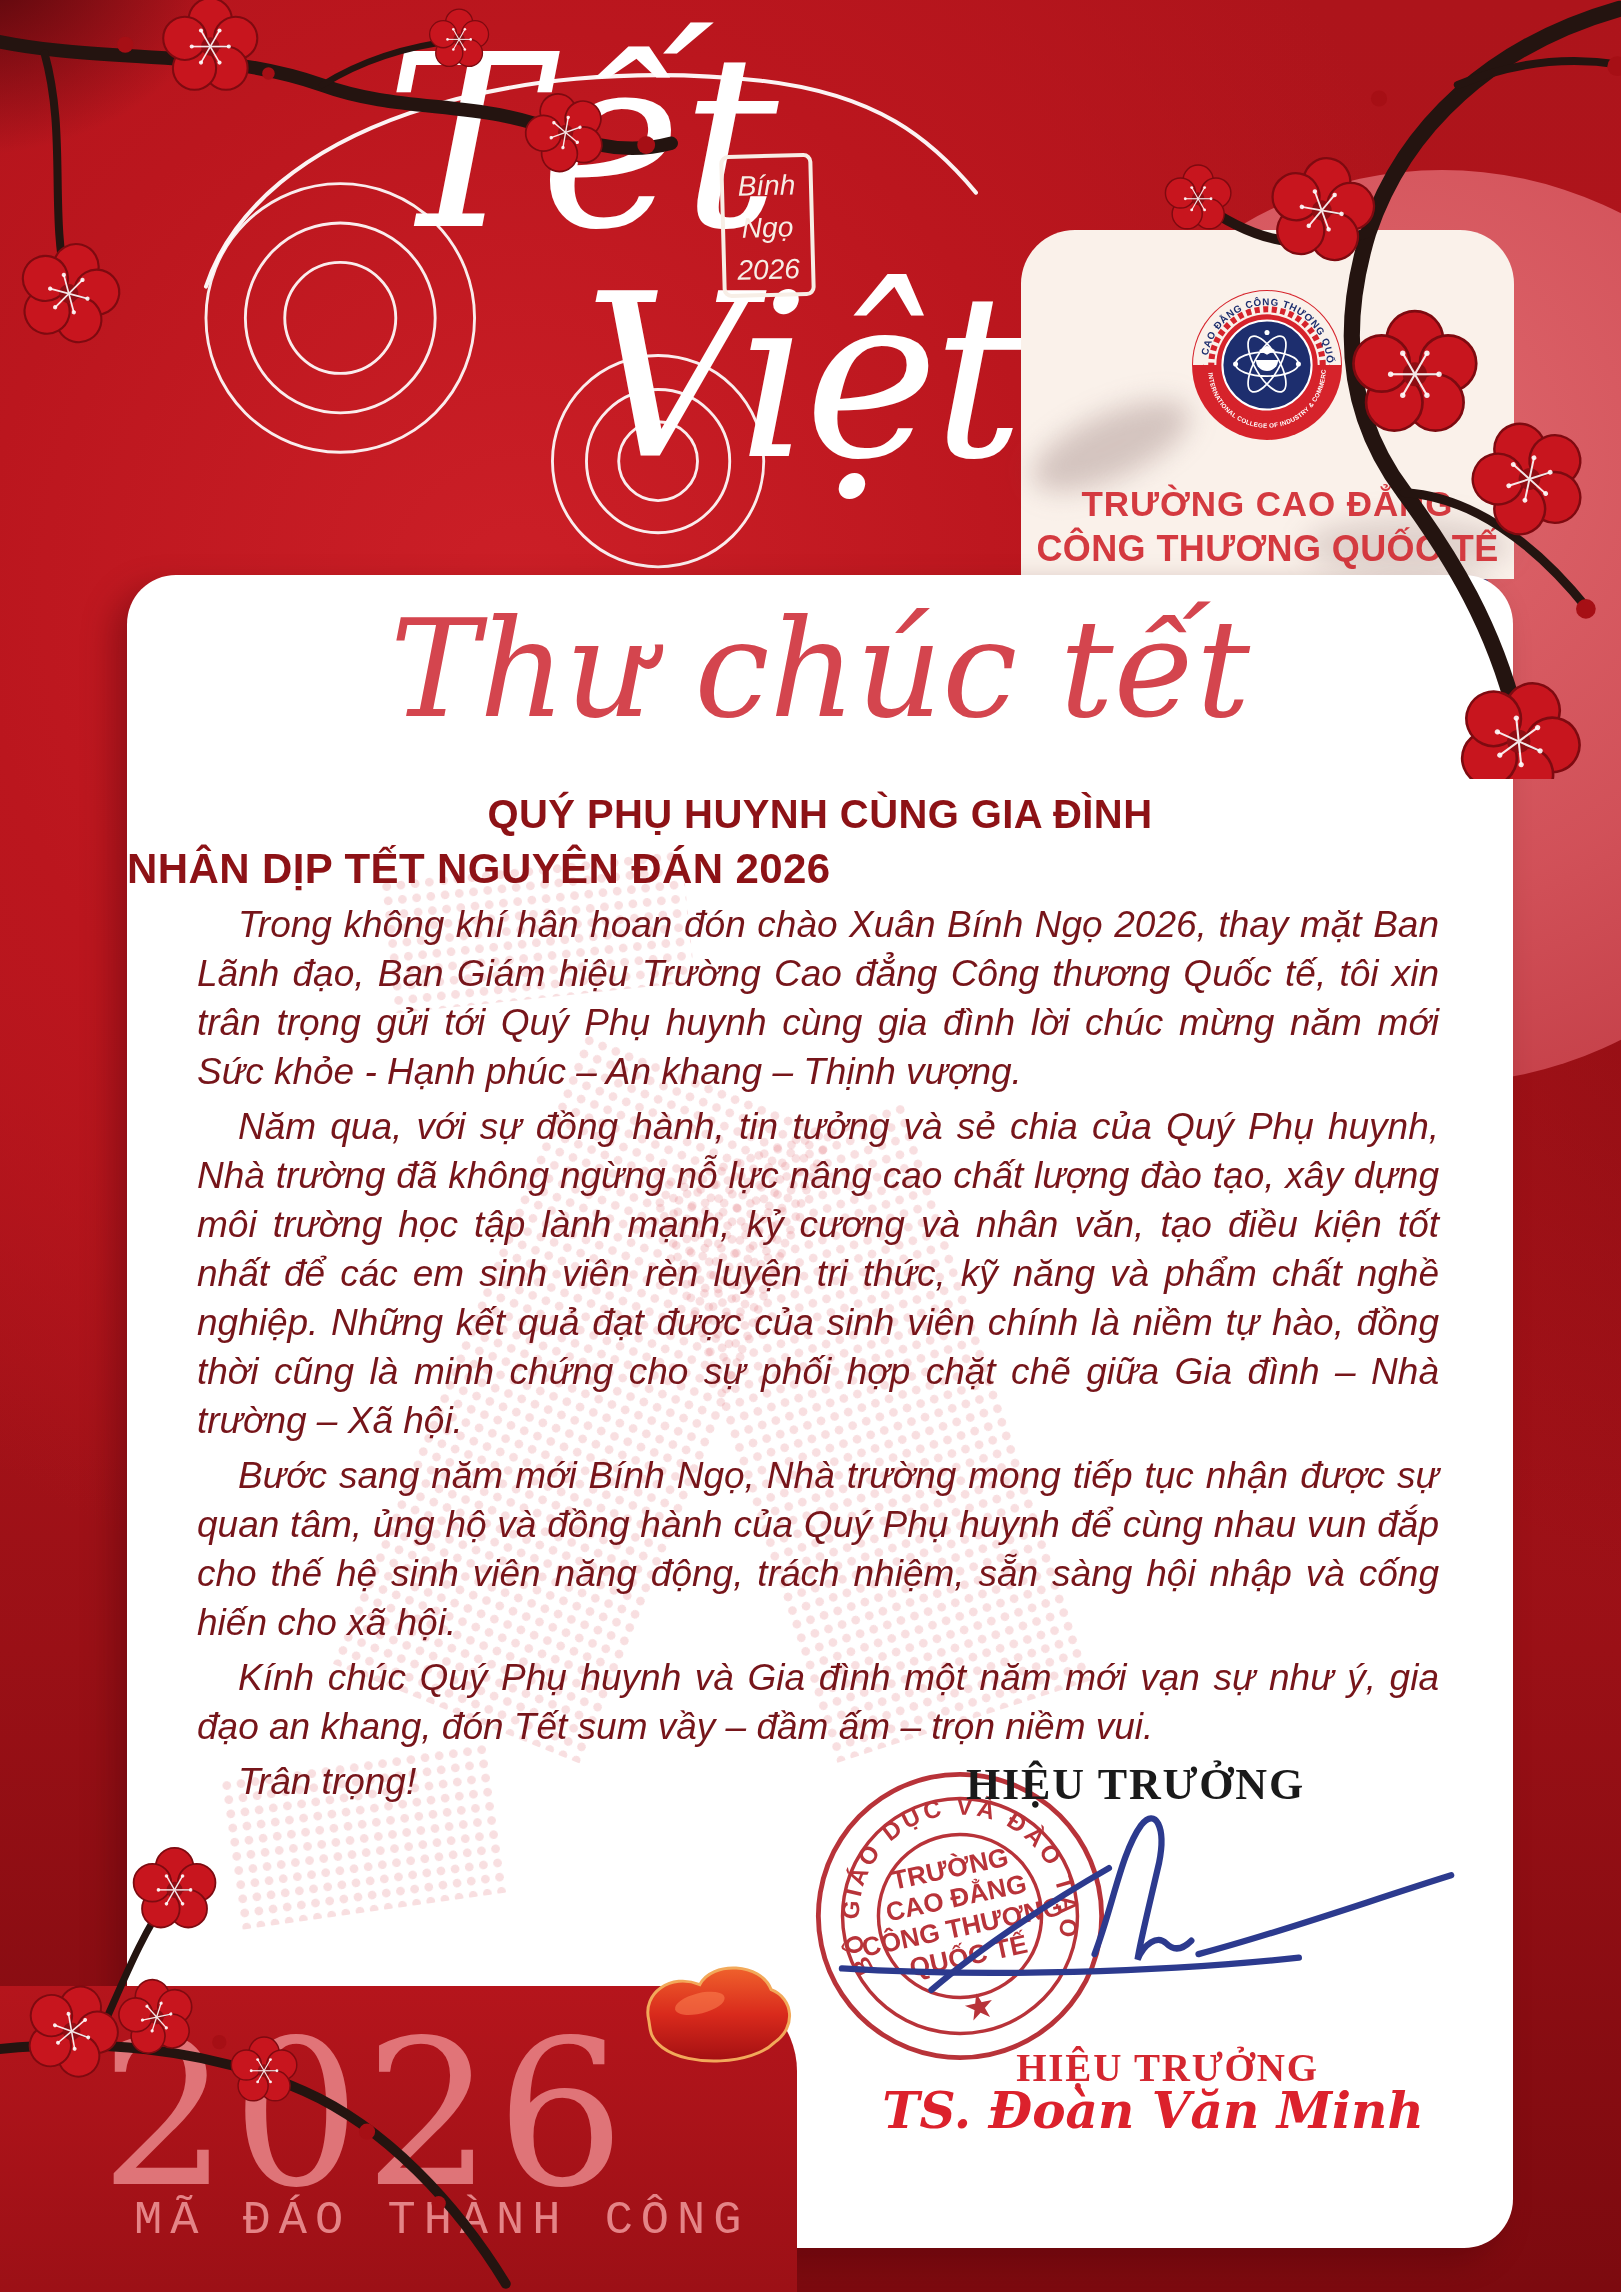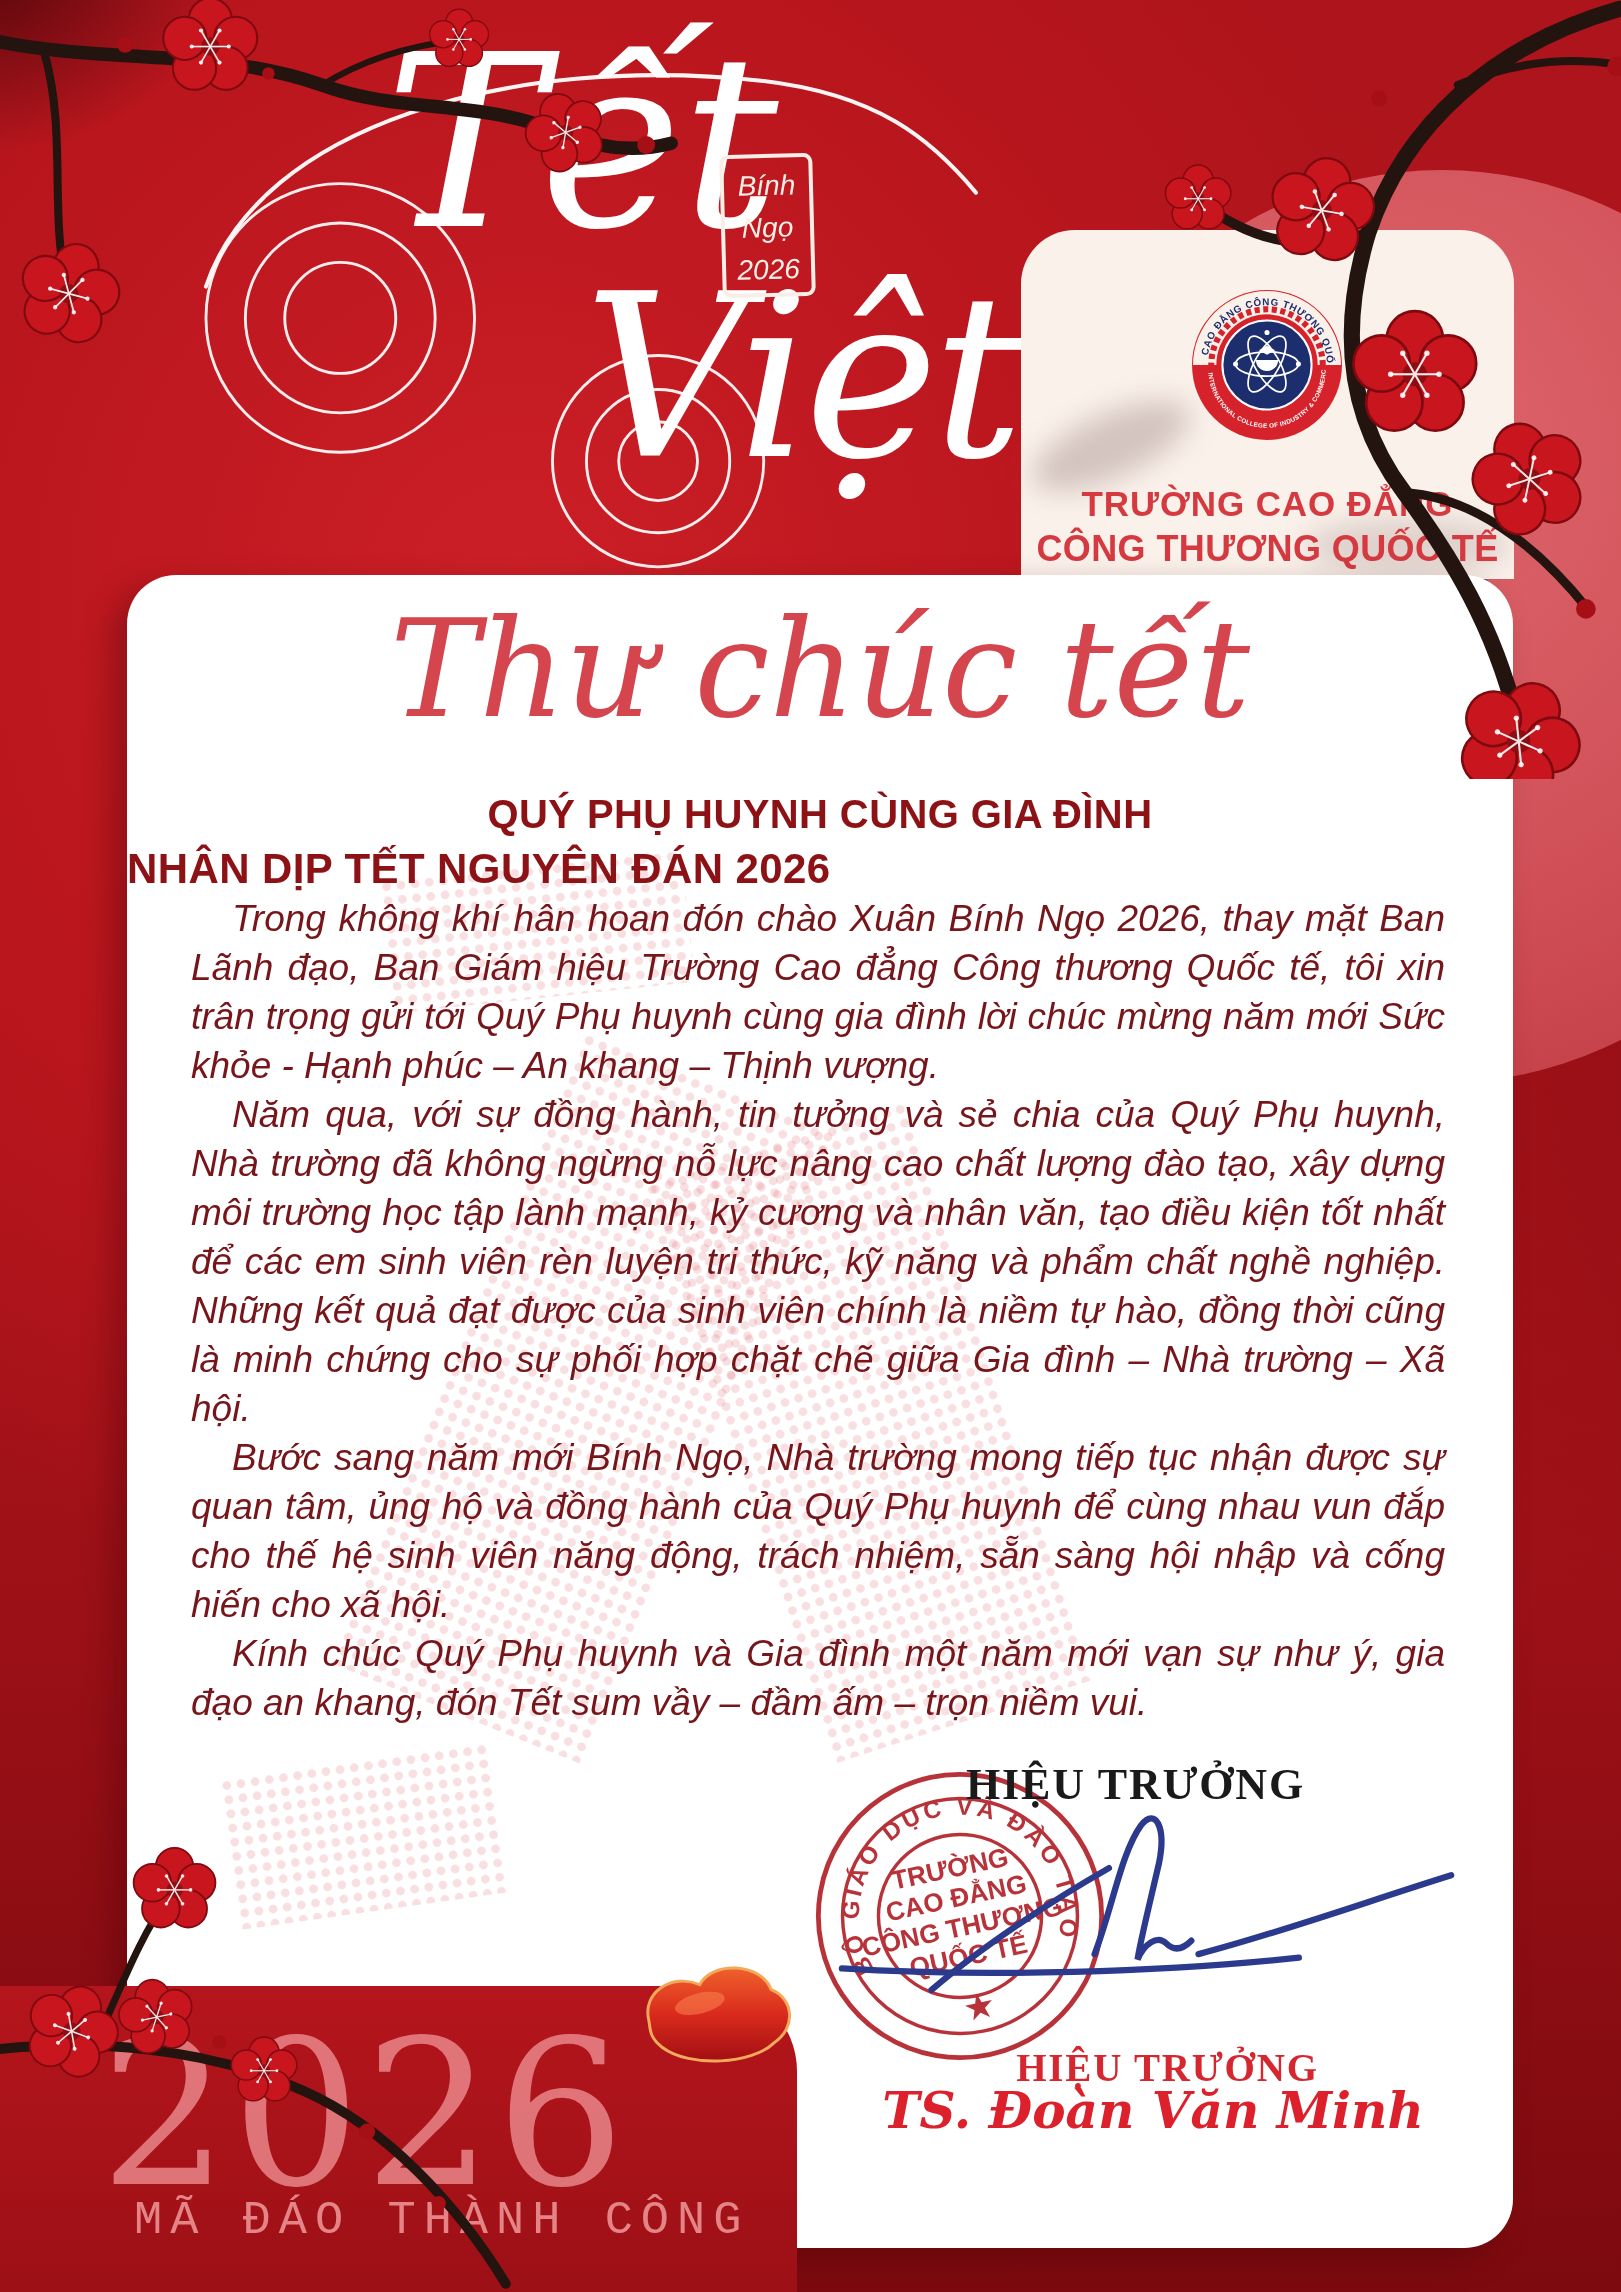--- a/index.html
+++ b/index.html
@@ -46,21 +46,21 @@
   .script-title{position:absolute;left:0;top:5.4px;width:100%;text-align:center;
       font-family:"DejaVu Serif",serif;font-style:italic;font-size:134px;
       color:#d4454e;line-height:1.35;}
   .heading1{position:absolute;left:0;top:217px;width:100%;text-align:center;
       color:#8d1216;font-weight:bold;font-size:40px;letter-spacing:0.4px;}
   .heading2{position:absolute;left:0;top:270px;width:100%;text-align:left;
       color:#8d1216;font-weight:bold;font-size:42px;letter-spacing:0.4px;}
   .letter-body{position:absolute;left:64px;top:319px;width:1254px;
       color:#76151a;font-size:37px;line-height:49px;font-style:italic;
       text-align:justify;}
-  .letter-body p{margin:0;text-indent:41px;}
+  .letter-body p{margin:6px;text-indent:41px;}
   .closing{margin-top:0;}
   .stamp-box{position:absolute;left:681px;top:1189px;width:304px;height:304px;
       transform:rotate(-12deg);opacity:.93;}
   .printed-title{position:absolute;left:740px;top:1184px;width:537px;text-align:center;
       color:#1a1a1a;font-family:"Liberation Serif",serif;font-weight:bold;
       font-size:44px;letter-spacing:1.8px;}
   .signature-svg{position:absolute;left:697px;top:1225px;width:663px;height:233px;}
   .signer-title{position:absolute;left:772px;top:1470px;width:537px;text-align:center;
       color:#d42730;font-family:"Liberation Serif",serif;font-weight:bold;
       font-size:39px;letter-spacing:1.8px;}
@@ -157,20 +157,21 @@
 
     <div class="script-title">Thư chúc tết</div>
     <div class="heading1">QUÝ PHỤ HUYNH CÙNG GIA ĐÌNH</div>
     <div class="heading2">NHÂN DỊP TẾT NGUYÊN ĐÁN 2026</div>
 
     <div class="letter-body">
       <p>Trong không khí hân hoan đón chào Xuân Bính Ngọ 2026, thay mặt Ban Lãnh đạo, Ban Giám hiệu Trường Cao đẳng Công thương Quốc tế, tôi xin trân trọng gửi tới Quý Phụ huynh cùng gia đình lời chúc mừng năm mới Sức khỏe - Hạnh phúc – An khang – Thịnh vượng.</p>
       <p>Năm qua, với sự đồng hành, tin tưởng và sẻ chia của Quý Phụ huynh, Nhà trường đã không ngừng nỗ lực nâng cao chất lượng đào tạo, xây dựng môi trường học tập lành mạnh, kỷ cương và nhân văn, tạo điều kiện tốt nhất để các em sinh viên rèn luyện tri thức, kỹ năng và phẩm chất nghề nghiệp. Những kết quả đạt được của sinh viên chính là niềm tự hào, đồng thời cũng là minh chứng cho sự phối hợp chặt chẽ giữa Gia đình – Nhà trường – Xã hội.</p>
       <p>Bước sang năm mới Bính Ngọ, Nhà trường mong tiếp tục nhận được sự quan tâm, ủng hộ và đồng hành của Quý Phụ huynh để cùng nhau vun đắp cho thế hệ sinh viên năng động, trách nhiệm, sẵn sàng hội nhập và cống hiến cho xã hội.</p>
       <p>Kính chúc Quý Phụ huynh và Gia đình một năm mới vạn sự như ý, gia đạo an khang, đón Tết sum vầy – đầm ấm – trọn niềm vui.</p>
+      <p class="closing">Trân trọng!</p>
     </div>
 
     <svg class="stamp-box" viewBox="0 0 440 440">
       <defs>
           <path id="sealRing" d="M94,293 A146,146 0 1 1 346,293"></path>
         </defs>
       <g stroke="#b3242b" fill="none">
         <circle cx="220" cy="220" r="205" stroke-width="7"></circle>
         <circle cx="220" cy="220" r="170" stroke-width="5"></circle>
         <circle cx="220" cy="220" r="118" stroke-width="5"></circle>

